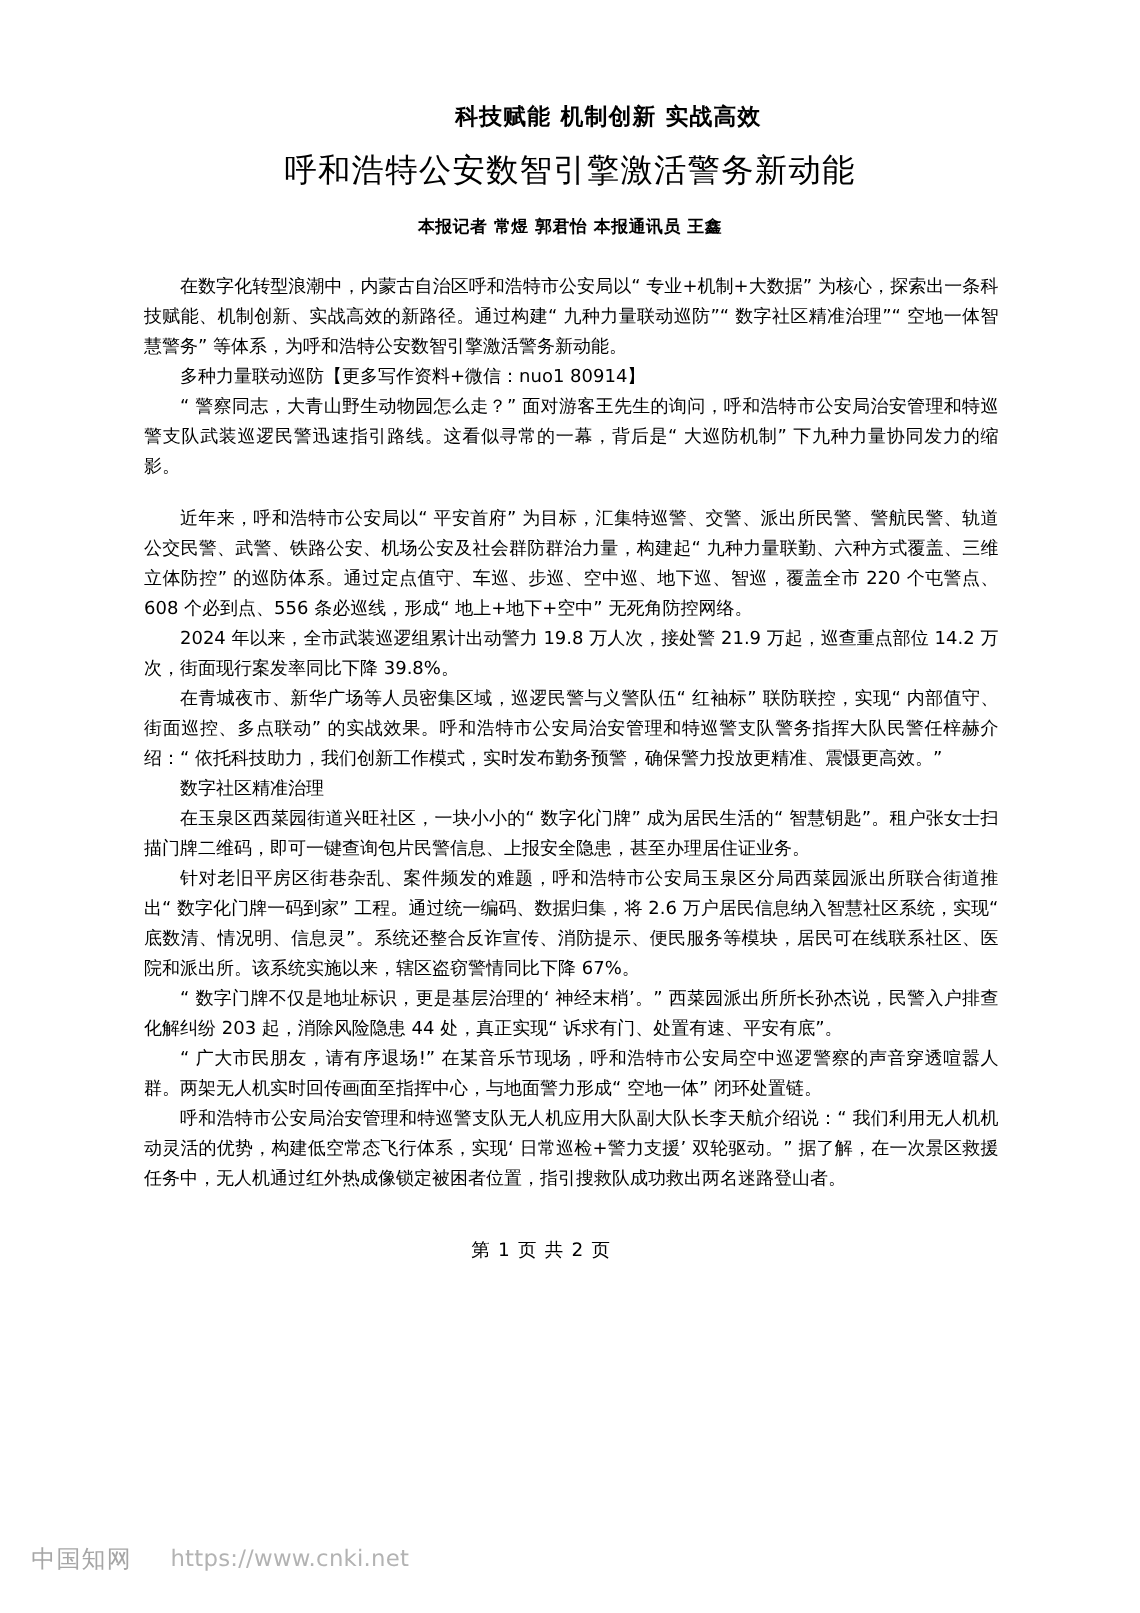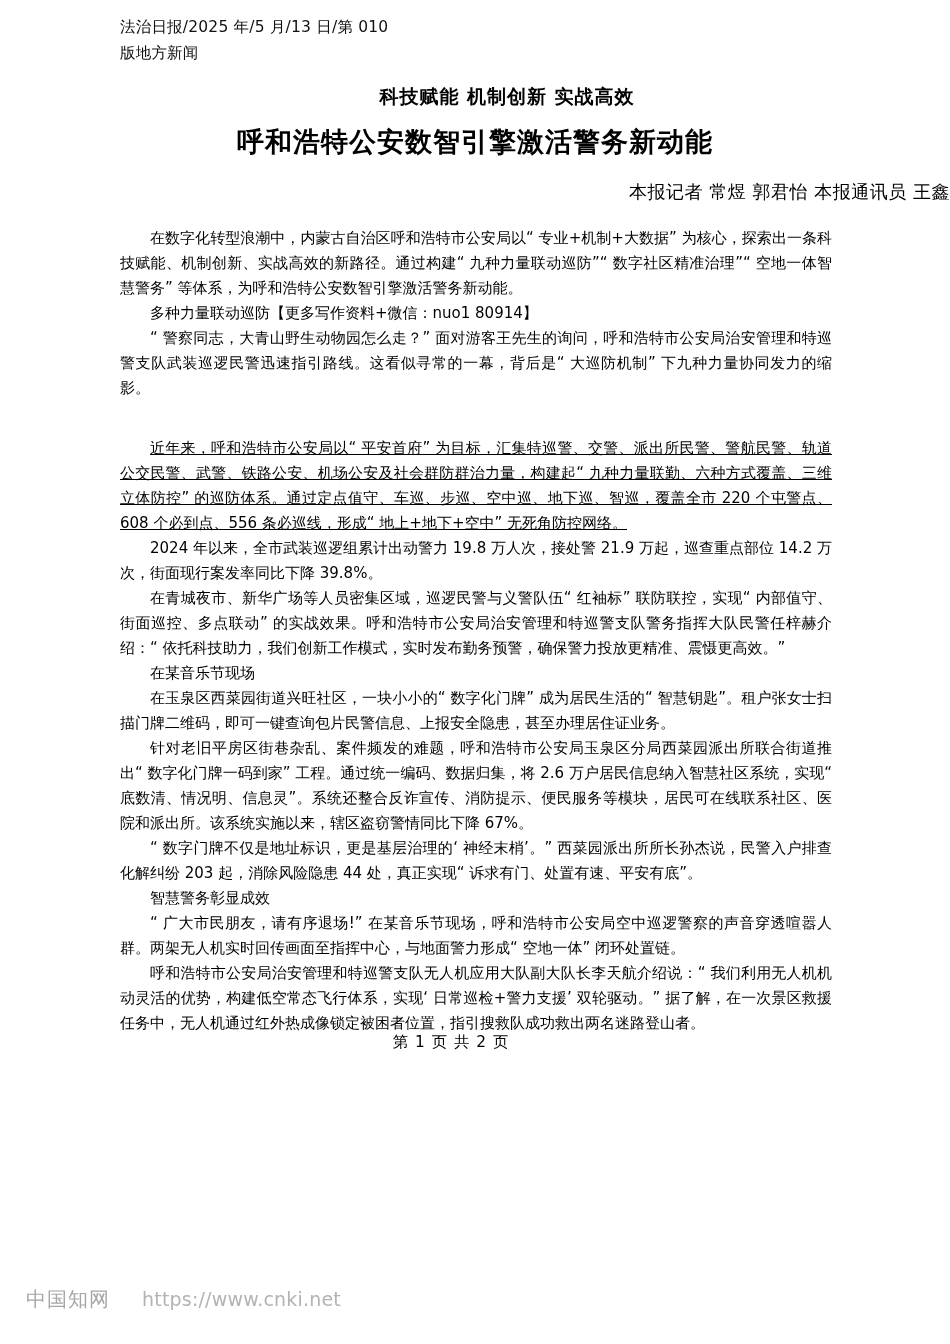--- a/index.html
+++ b/index.html
@@ -49,33 +49,33 @@
     padding-left: 32px;
   }
 
   .headline {
     position: absolute;
     left: 0;
     top: 124px;
     width: 950px;
     text-align: center;
     font-size: 27px;
-    font-weight: bold;
+    font-weight: normal;
     letter-spacing: 1px;
     color: #000;
   }
 
   .byline {
     position: absolute;
     left: 0;
     top: 180px;
     width: 950px;
-    text-align: right;
-    font-size: 18px;
-    font-weight: normal;
+    text-align: center;
+    font-size: 14px;
+    font-weight: bold;
     letter-spacing: 0.5px;
     color: #000;
   }
 
   .article {
     position: absolute;
     left: 120px;
     top: 226px;
     width: 712px;
     font-size: 15px;
@@ -85,22 +85,21 @@
     color: #000;
   }
 
   .article p {
     margin: 0;
     text-indent: 2em;
     text-align: justify;
   }
 
   .article p.gap-before {
-    margin-top: 35px;
-    text-decoration: underline;
+    margin-top: 19px;
   }
 
   .pagenum {
     position: absolute;
     left: 0;
     top: 1032px;
     width: 950px;
     text-align: center;
     padding-right: 48px;
     box-sizing: border-box;
@@ -134,43 +133,38 @@
     color: #b3b3b3;
     letter-spacing: 0.2px;
     text-align: center;
   }
 </style>
 </head>
 <body>
 
 <div class="page">
 
-  <div class="masthead">
-    <div>法治日报/2025 年/5 月/13 日/第 010</div>
-    <div>版地方新闻</div>
-  </div>
 
   <div class="kicker">科技赋能  机制创新  实战高效</div>
 
   <div class="headline">呼和浩特公安数智引擎激活警务新动能</div>
 
   <div class="byline">本报记者  常煜  郭君怡  本报通讯员  王鑫</div>
 
   <div class="article" id="article-body">
       <p class="">在数字化转型浪潮中，内蒙古自治区呼和浩特市公安局以“ 专业+机制+大数据” 为核心，探索出一条科技赋能、机制创新、实战高效的新路径。通过构建“ 九种力量联动巡防”“ 数字社区精准治理”“ 空地一体智慧警务” 等体系，为呼和浩特公安数智引擎激活警务新动能。</p>
       <p class="">多种力量联动巡防【更多写作资料+微信：nuo1 80914】</p>
       <p class="">“ 警察同志，大青山野生动物园怎么走？” 面对游客王先生的询问，呼和浩特市公安局治安管理和特巡警支队武装巡逻民警迅速指引路线。这看似寻常的一幕，背后是“ 大巡防机制” 下九种力量协同发力的缩影。</p>
       <p class="gap-before">近年来，呼和浩特市公安局以“ 平安首府” 为目标，汇集特巡警、交警、派出所民警、警航民警、轨道公交民警、武警、铁路公安、机场公安及社会群防群治力量，构建起“ 九种力量联勤、六种方式覆盖、三维立体防控” 的巡防体系。通过定点值守、车巡、步巡、空中巡、地下巡、智巡，覆盖全市 220 个屯警点、608 个必到点、556 条必巡线，形成“ 地上+地下+空中” 无死角防控网络。</p>
       <p class="">2024 年以来，全市武装巡逻组累计出动警力 19.8 万人次，接处警 21.9 万起，巡查重点部位 14.2 万次，街面现行案发率同比下降 39.8%。</p>
       <p class="">在青城夜市、新华广场等人员密集区域，巡逻民警与义警队伍“ 红袖标” 联防联控，实现“ 内部值守、街面巡控、多点联动” 的实战效果。呼和浩特市公安局治安管理和特巡警支队警务指挥大队民警任梓赫介绍：“ 依托科技助力，我们创新工作模式，实时发布勤务预警，确保警力投放更精准、震慑更高效。”</p>
-      <p class="">在某音乐节现场</p>
+      <p class="">数字社区精准治理</p>
       <p class="">在玉泉区西菜园街道兴旺社区，一块小小的“ 数字化门牌” 成为居民生活的“ 智慧钥匙”。租户张女士扫描门牌二维码，即可一键查询包片民警信息、上报安全隐患，甚至办理居住证业务。</p>
       <p class="">针对老旧平房区街巷杂乱、案件频发的难题，呼和浩特市公安局玉泉区分局西菜园派出所联合街道推出“ 数字化门牌一码到家” 工程。通过统一编码、数据归集，将 2.6 万户居民信息纳入智慧社区系统，实现“ 底数清、情况明、信息灵”。系统还整合反诈宣传、消防提示、便民服务等模块，居民可在线联系社区、医院和派出所。该系统实施以来，辖区盗窃警情同比下降 67%。</p>
       <p class="">“ 数字门牌不仅是地址标识，更是基层治理的‘ 神经末梢’。” 西菜园派出所所长孙杰说，民警入户排查化解纠纷 203 起，消除风险隐患 44 处，真正实现“ 诉求有门、处置有速、平安有底”。</p>
-      <p class="">智慧警务彰显成效</p>
       <p class="">“ 广大市民朋友，请有序退场!” 在某音乐节现场，呼和浩特市公安局空中巡逻警察的声音穿透喧嚣人群。两架无人机实时回传画面至指挥中心，与地面警力形成“ 空地一体” 闭环处置链。</p>
       <p class="">呼和浩特市公安局治安管理和特巡警支队无人机应用大队副大队长李天航介绍说：“ 我们利用无人机机动灵活的优势，构建低空常态飞行体系，实现‘ 日常巡检+警力支援’ 双轮驱动。” 据了解，在一次景区救援任务中，无人机通过红外热成像锁定被困者位置，指引搜救队成功救出两名迷路登山者。</p>
     </div>
 
   <div class="pagenum">第 1 页  共 2 页</div>
 
   <div class="footer">
     <div class="footer-logo">中国知网</div>
     <div class="footer-url">https://www.cnki.net</div>
   </div>

